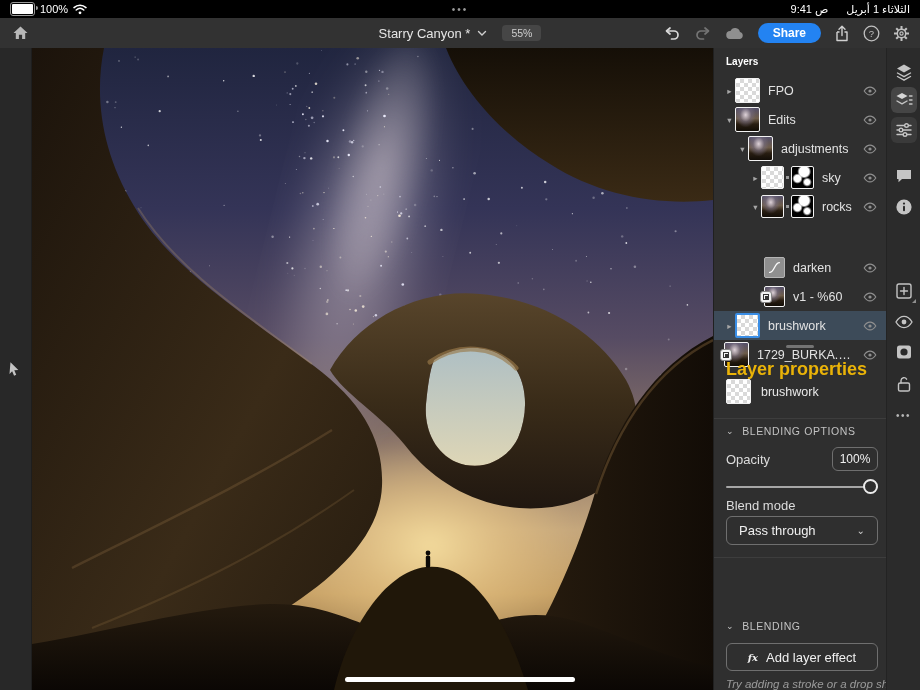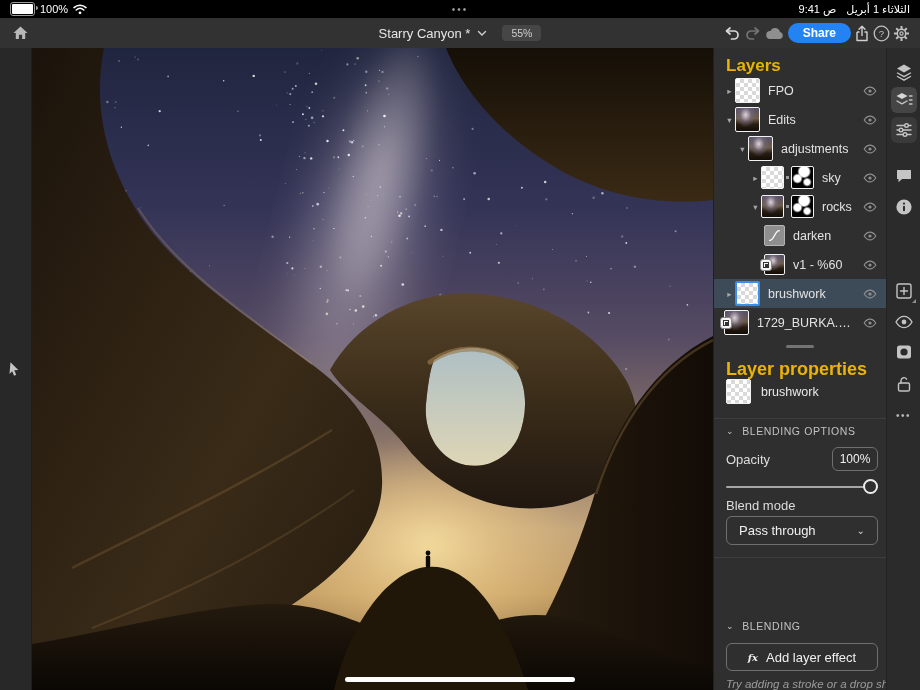--- a/index.html
+++ b/index.html
@@ -3,31 +3,31 @@
 <meta charset="utf-8">
 <style>
   html,body{margin:0;padding:0;background:#000;}
   .screen{position:relative;width:920px;height:690px;overflow:hidden;background:#000;
     font-family:"Liberation Sans","DejaVu Sans",sans-serif;color:#e8e8e8;user-select:none;}
 
   
   .statusbar{position:absolute;top:0;left:0;right:0;height:18px;background:#000;font-size:11px;color:#fff;}
   .sb-left{position:absolute;left:10px;top:0;height:18px;display:flex;align-items:center;gap:5px;}
   .sb-center{position:absolute;left:0;right:0;top:0;height:18px;display:flex;align-items:center;justify-content:center;color:#9a9a9a;font-size:10px;letter-spacing:2px;}
-  .sb-right{position:absolute;right:10px;top:0;height:18px;display:flex;align-items:center;gap:10px;font-size:11px;}
+  .sb-right{position:absolute;right:10px;top:0;height:18px;display:flex;align-items:center;gap:18px;font-size:11px;}
   .battery{width:21px;height:10px;border:1px solid #9a9a9a;border-radius:3px;position:relative;background:#fff;background-clip:content-box;padding:1px;}
   .battery::after{content:"";position:absolute;right:-4px;top:2.5px;width:2px;height:4px;background:#9a9a9a;border-radius:0 2px 2px 0;}
 
   
   .topbar{position:absolute;top:18px;left:0;right:0;height:30px;background:#323232;}
   .tb-home{position:absolute;left:10px;top:5px;width:20px;height:20px;display:flex;align-items:center;justify-content:center;}
   .tb-center{position:absolute;left:0;right:0;top:0;height:30px;display:flex;align-items:center;justify-content:center;gap:7px;}
   .doc-title{font-size:13px;color:#e6e6e6;}
   .zoom-badge{background:#464646;border-radius:4px;padding:2px 9px;font-size:10.5px;color:#cfcfcf;margin-left:8px;}
-  .tb-right{position:absolute;right:10px;top:0;height:30px;display:flex;align-items:center;gap:3px;}
+  .tb-right{position:absolute;right:10px;top:0;height:30px;display:flex;align-items:center;gap:13px;}
   .share-btn{background:#2383f2;color:#fff;font-size:12px;font-weight:bold;border-radius:12px;padding:4px 15px;line-height:1;}
   .tbicon{display:flex;align-items:center;justify-content:center;}
 
   
   .toolcol{position:absolute;top:48px;left:0;width:32px;bottom:0;background:#282828;border-right:1px solid #1e1e1e;box-sizing:border-box;display:flex;flex-direction:row;align-items:center;}
   .tool{width:28px;height:28px;margin:2.5px 0;border-radius:6px;display:flex;align-items:center;justify-content:center;position:relative;flex:none;}
   .tool.selected{background:#1677e6;}
   .tool.flyout::after{content:"";position:absolute;right:2px;bottom:2px;border-left:4px solid transparent;border-bottom:4px solid #8e8e8e;}
   .tool.selected.flyout::after{border-bottom-color:#fff;}
   .tool svg{stroke:#c4c4c4;}
@@ -43,21 +43,21 @@
   .color-chip{margin-top:13px;width:24px;height:24px;border-radius:6px;border:2px solid #fff;box-sizing:border-box;flex:none;}
   .brush-chip{margin-top:10px;width:24px;height:24px;border-radius:6px;background:#1c1c1c radial-gradient(circle at 50% 50%, #b9b9b9 0%, #8a8a8a 28%, rgba(40,40,40,0) 62%);flex:none;}
   .tool-more{margin-top:9px;color:#b5b5b5;font-size:10px;letter-spacing:1.5px;flex:none;}
 
   
   .canvas{position:absolute;left:32px;top:48px;width:681px;height:642px;overflow:hidden;background:#12141d;}
   .home-indicator{position:absolute;left:313px;top:629px;width:230px;height:5px;border-radius:3px;background:#fff;}
 
   
   .panel{position:absolute;top:48px;left:713px;width:173px;bottom:0;background:#2f2f2f;border-left:1px solid #202020;box-sizing:border-box;font-size:12.5px;overflow:hidden;}
-  .panel-title{position:absolute;top:8px;left:12px;font-size:17px;font-weight:bold;color:#eab308;}
+  .panel-title{position:absolute;top:8px;left:12px;font-size:10px;font-weight:bold;color:#ffffff;}
   .layer-rows{position:absolute;top:28px;left:0;right:0;}
   .lrow{height:29px;display:flex;align-items:center;position:relative;color:#e2e2e2;}
   .lrow.selected{background:#3d4b59;}
   .exp{width:11px;flex:none;font-size:8.5px;color:#a6a6a6;text-align:center;}
   .lthumb{flex:none;box-sizing:border-box;border:1px solid #f2f2f2;border-radius:2px;position:relative;}
   .sz0{width:25px;height:25px;} .sz2{width:23px;height:23px;} .sz3{width:21px;height:21px;}
   .checker{background:#fff;background-image:conic-gradient(#d9d9d9 25%,#fff 0 50%,#d9d9d9 0 75%,#fff 0);background-size:8px 8px;}
   .checker.active{border:2px solid #3a8ee6;}
   .timg{background:
       radial-gradient(ellipse at 42% 30%, #ded2d8 0%, rgba(120,110,130,.6) 30%, rgba(0,0,0,0) 55%),
@@ -668,21 +668,21 @@
           <span class="link-dot"></span>
           <span class="lthumb sz2 tmask"></span>
           <span class="label">rocks</span>
           <span class="eye">
             <svg width="14" height="11" viewBox="0 0 14 11">
               <path d="M1.2 5.5 C3 2.6 5 1.6 7 1.6 C9 1.6 11 2.6 12.8 5.5 C11 8.4 9 9.4 7 9.4 C5 9.4 3 8.4 1.2 5.5 Z" stroke="#8f8f8f" fill="none" stroke-width="1.1"></path>
               <circle cx="7" cy="5.5" r="1.6" fill="#8f8f8f"></circle>
             </svg>
           </span>
         </div>
-        <div class="lrow" style="padding-left: 50px;">
+        <div class="lrow" style="padding-left: 50px; margin-top: 32px;">
           <span class="lthumb sz3 tcurve">
             <svg width="15" height="15" viewBox="0 0 20 20">
               <path d="M3.5 16.5 C10 16.5 10 3.5 16.5 3.5" stroke="#fafafa" stroke-width="1.8" fill="none" stroke-linecap="round"></path>
             </svg>
           </span>
           <span class="label">darken</span>
           <span class="eye">
             <svg width="14" height="11" viewBox="0 0 14 11">
               <path d="M1.2 5.5 C3 2.6 5 1.6 7 1.6 C9 1.6 11 2.6 12.8 5.5 C11 8.4 9 9.4 7 9.4 C5 9.4 3 8.4 1.2 5.5 Z" stroke="#8f8f8f" fill="none" stroke-width="1.1"></path>
               <circle cx="7" cy="5.5" r="1.6" fill="#8f8f8f"></circle>

